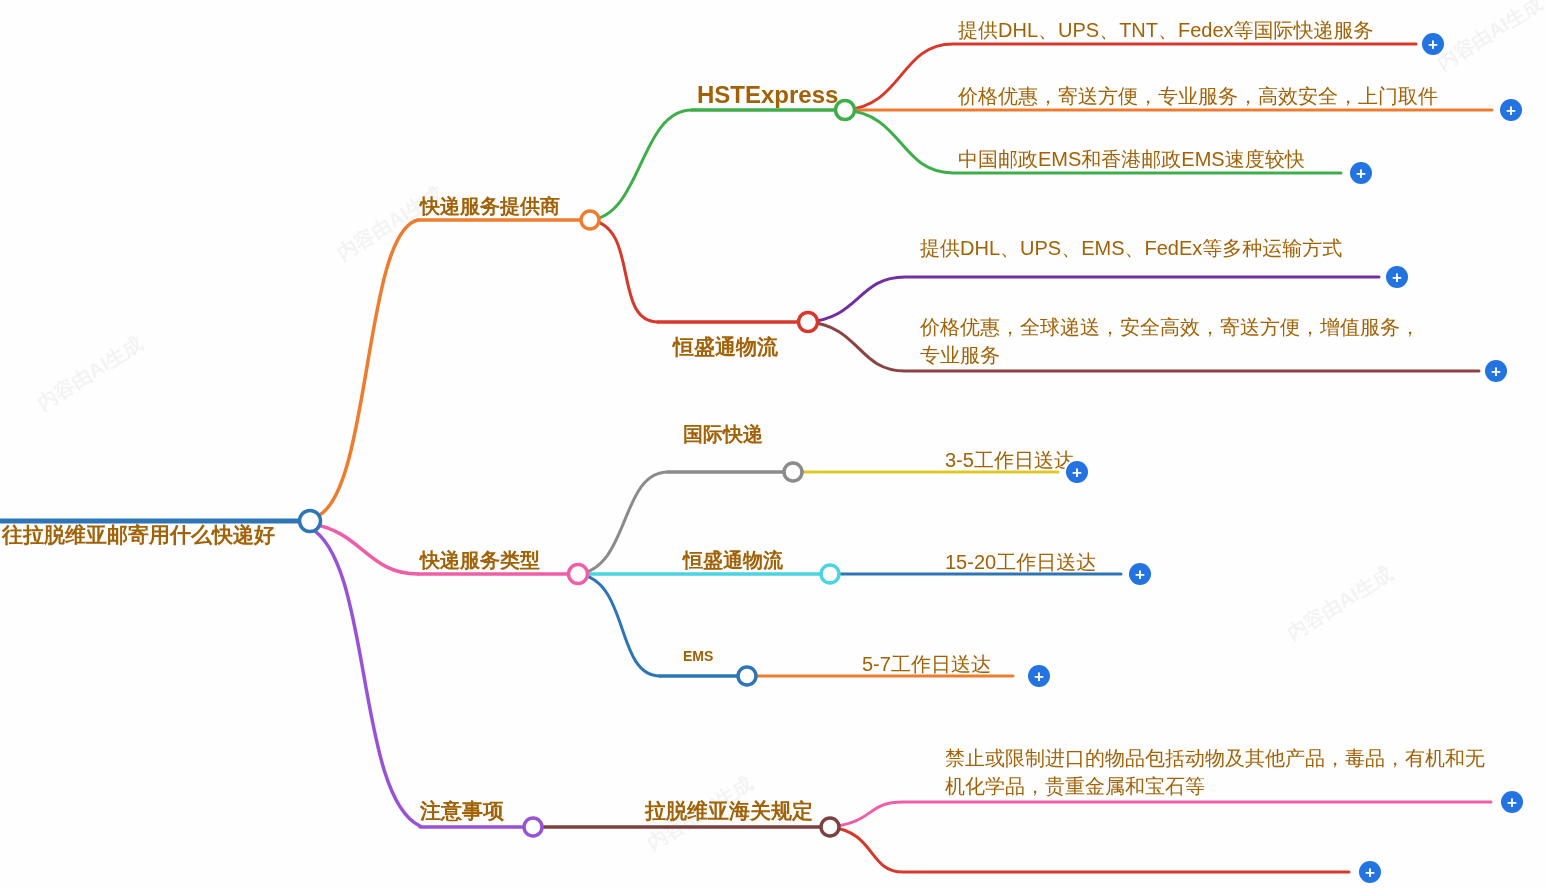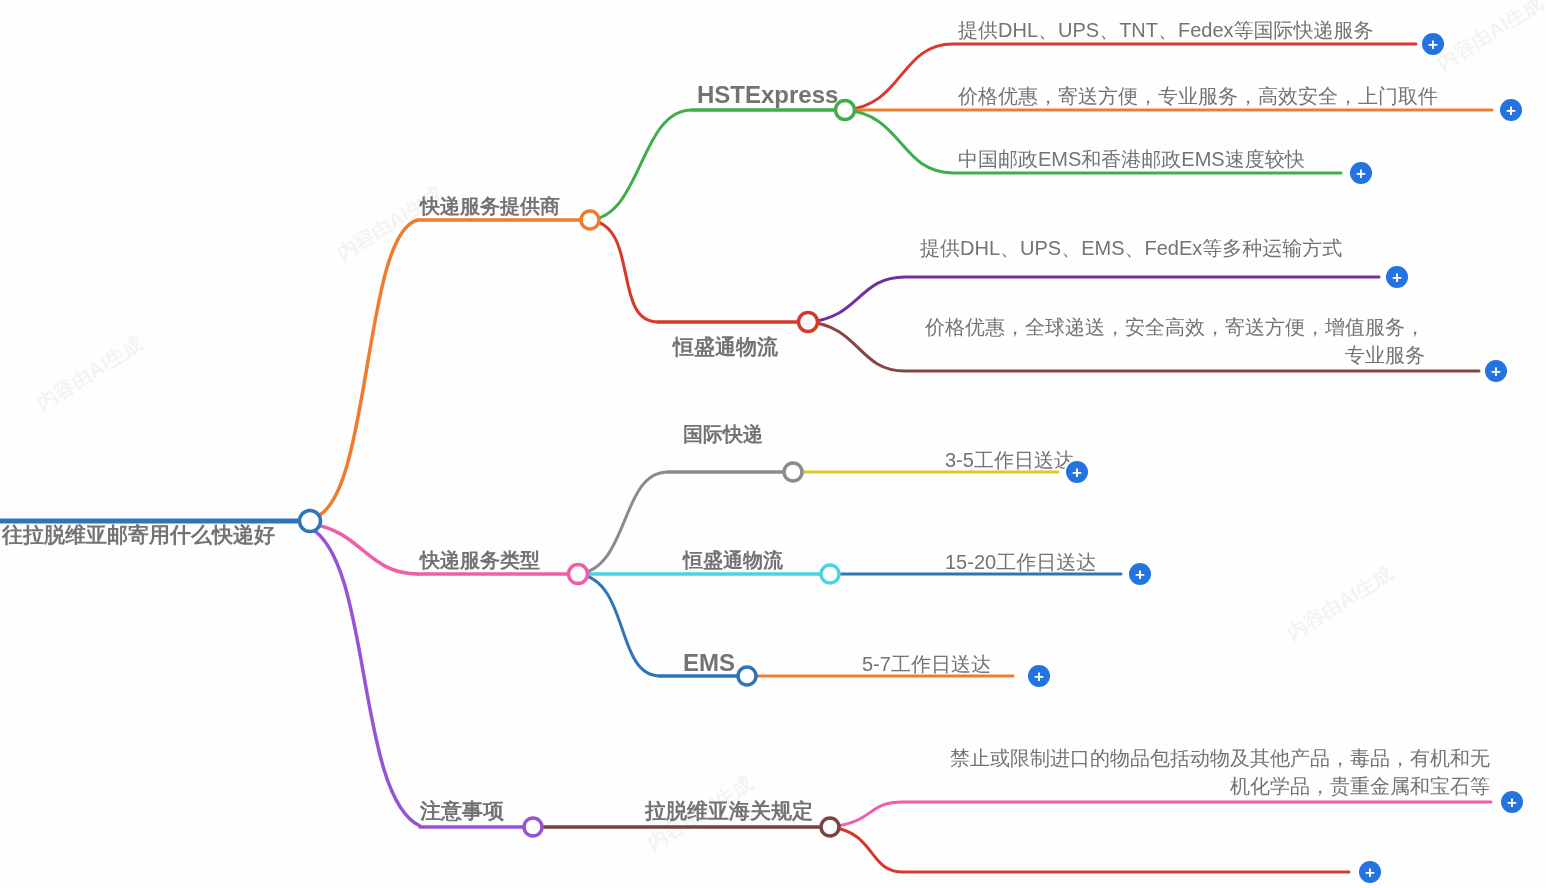--- a/index.html
+++ b/index.html
@@ -1,23 +1,23 @@
 <!DOCTYPE html>
 <html><head>
 <meta charset="utf-8">
 <style>
   html,body{margin:0;padding:0;background:#ffffff;}
   #stage{
     position:relative;width:1546px;height:888px;overflow:hidden;background:#fefefe;
     font-family:"Liberation Sans","DejaVu Sans",sans-serif;color:#111;
   }
   #edges{position:absolute;left:0;top:0;width:1546px;height:888px;pointer-events:none;}
-  .lbl{position:absolute;white-space:nowrap;font-size:20px;line-height:1.25;color:#737373;}
+  .lbl{position:absolute;white-space:nowrap;font-size:20px;line-height:1.25;color:#a16207;}
   .bold{font-weight:bold;}
-  .wrap{white-space:normal;text-align:right;}
+  .wrap{white-space:normal;}
   .plus{
     position:absolute;width:22px;height:22px;border-radius:50%;
     background:#2373e1;color:#ffffff;display:flex;align-items:center;justify-content:center;
     font-size:17px;font-weight:bold;cursor:pointer;box-shadow:0 0 0 2px #ffffff;
     line-height:1;user-select:none;
   }
   .wm{
     position:absolute;color:rgba(60,60,60,0.06);font-size:20px;font-weight:bold;
     transform:rotate(-32deg);pointer-events:none;white-space:nowrap;
   }
@@ -99,21 +99,21 @@
   <div class="lbl wrap" style="left:920px;top:313px;width:505px;line-height:28px;">价格优惠，全球递送，安全高效，寄送方便，增值服务，专业服务</div>
 
   <div class="lbl bold" style="left:420px;top:548px;">快递服务类型</div>
 
   <div class="lbl bold" style="left:683px;top:422px;">国际快递</div>
   <div class="lbl" style="left:945px;top:448px;">3-5工作日送达</div>
 
   <div class="lbl bold" style="left:683px;top:548px;">恒盛通物流</div>
   <div class="lbl" style="left:945px;top:550px;">15-20工作日送达</div>
 
-  <div class="lbl bold" style="left:683px;top:648px;font-size:24px;">EMS</div>
+  <div class="lbl bold" style="left:683px;top:648px;font-size:14px;">EMS</div>
   <div class="lbl" style="left:862px;top:652px;">5-7工作日送达</div>
 
   <div class="lbl bold" style="left:420px;top:798px;font-size:21px;">注意事项</div>
   <div class="lbl bold" style="left:645px;top:798px;font-size:21px;">拉脱维亚海关规定</div>
   <div class="lbl wrap" style="left:945px;top:744px;width:545px;line-height:28px;">禁止或限制进口的物品包括动物及其他产品，毒品，有机和无机化学品，贵重金属和宝石等</div>
 
   <div class="plus" style="left:1422px;top:33px;">
       <span>+</span>
     </div>
   <div class="plus" style="left:1500px;top:99px;">

